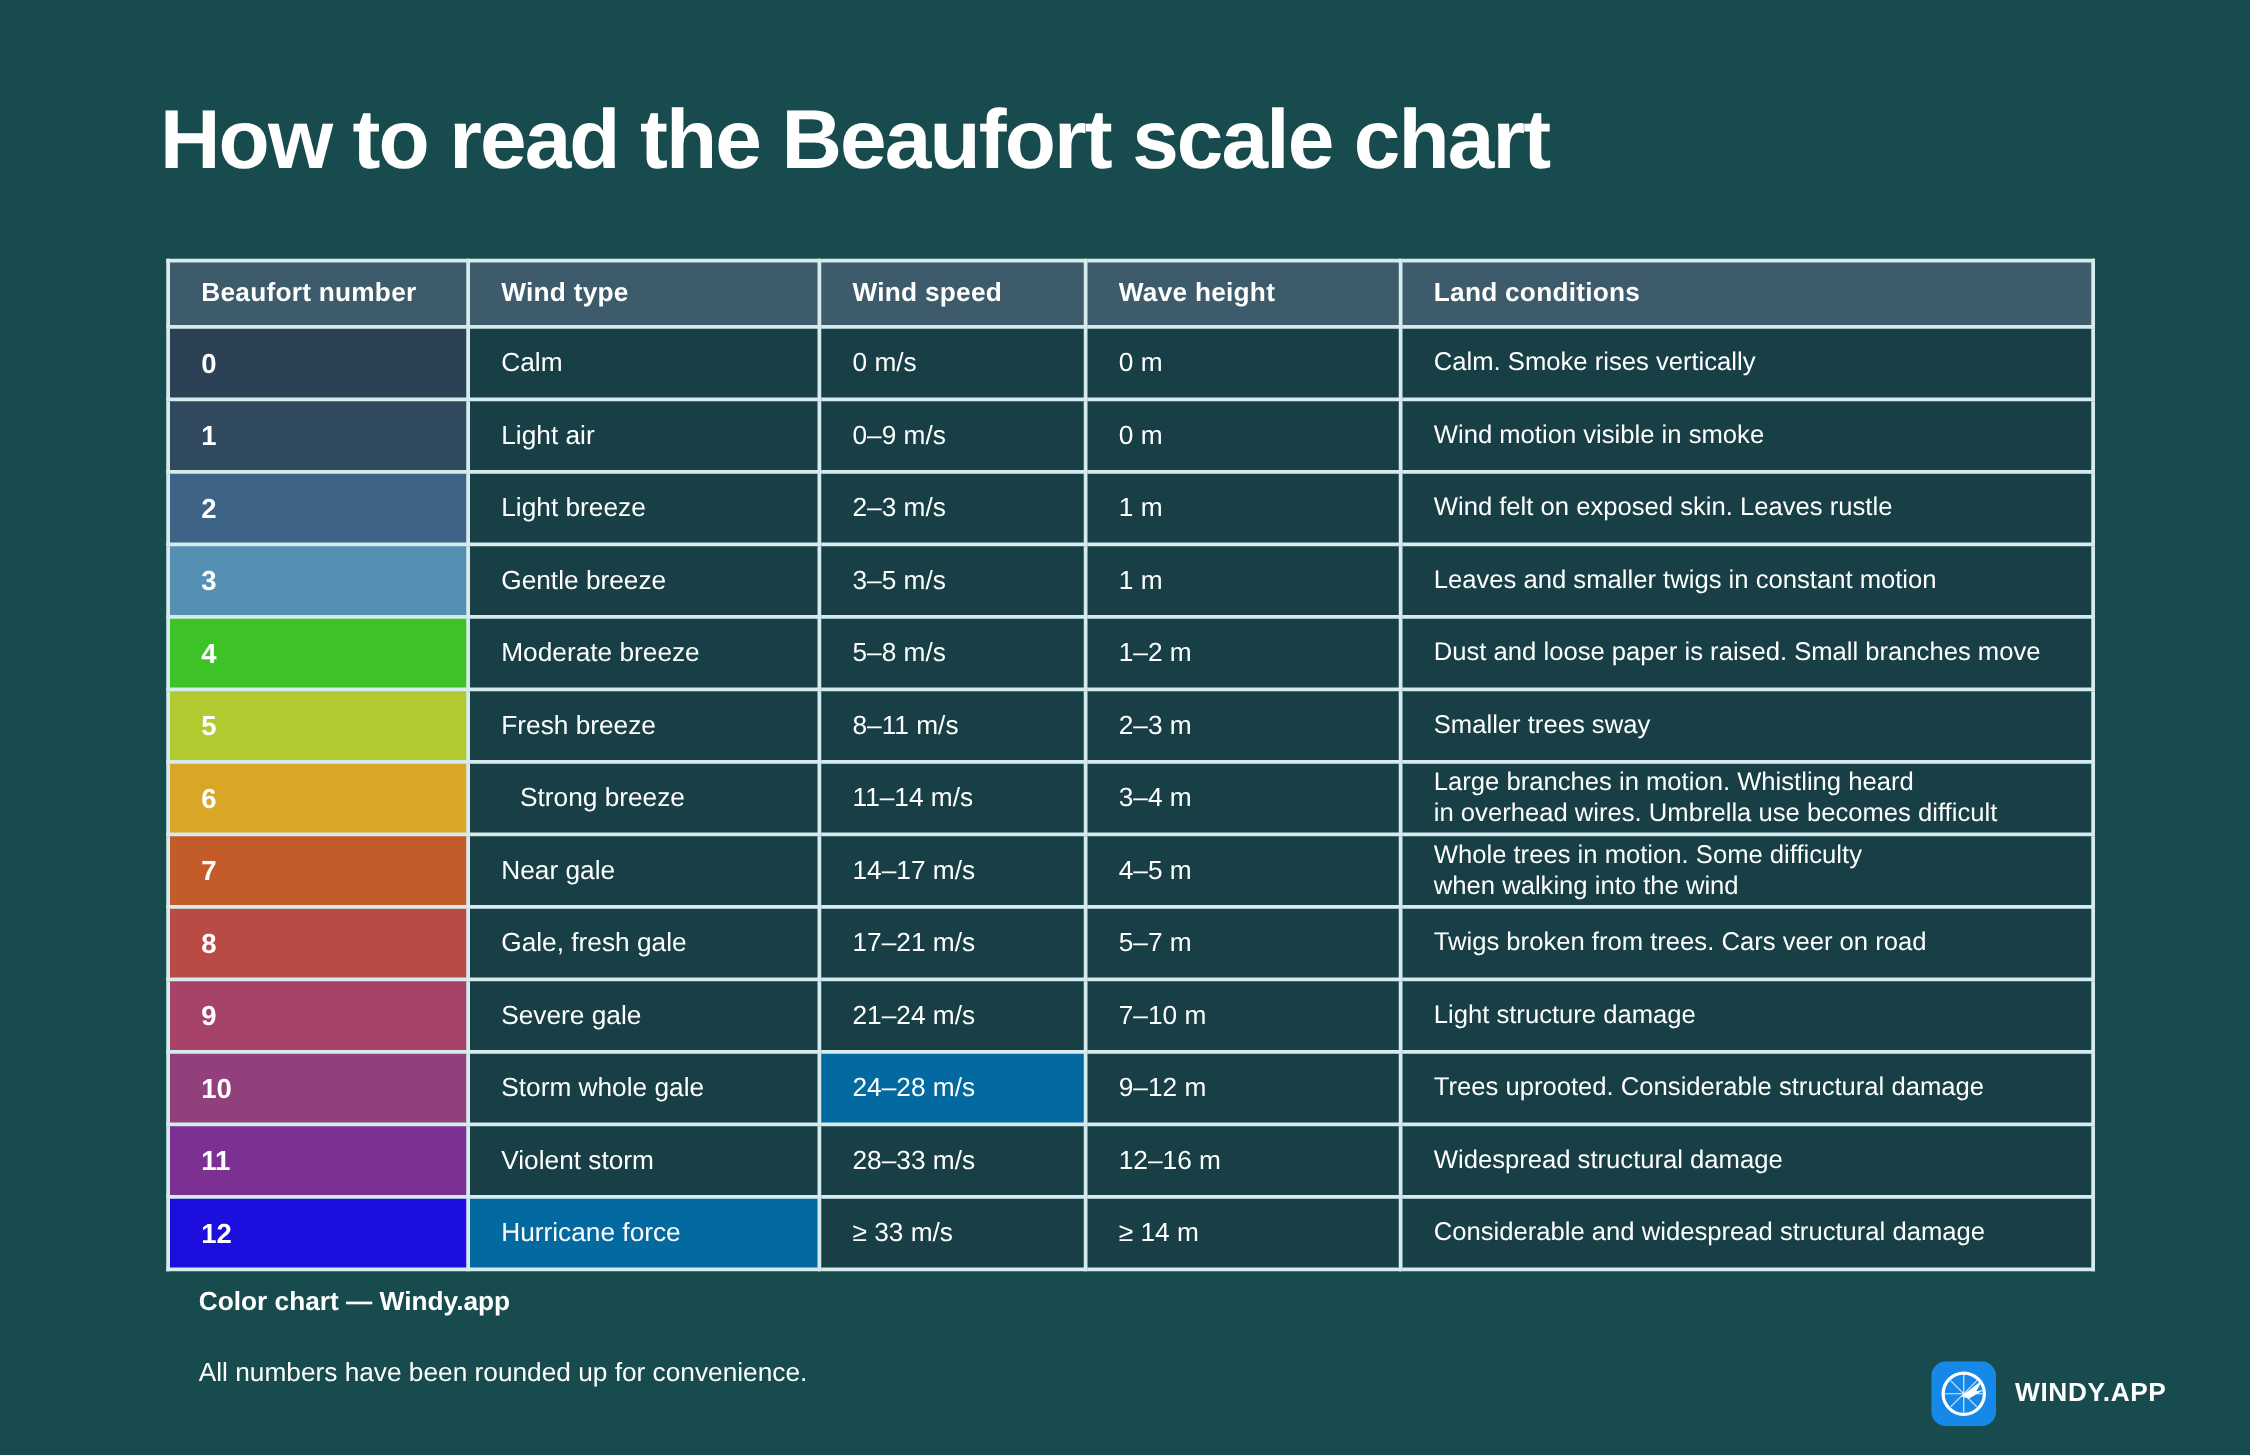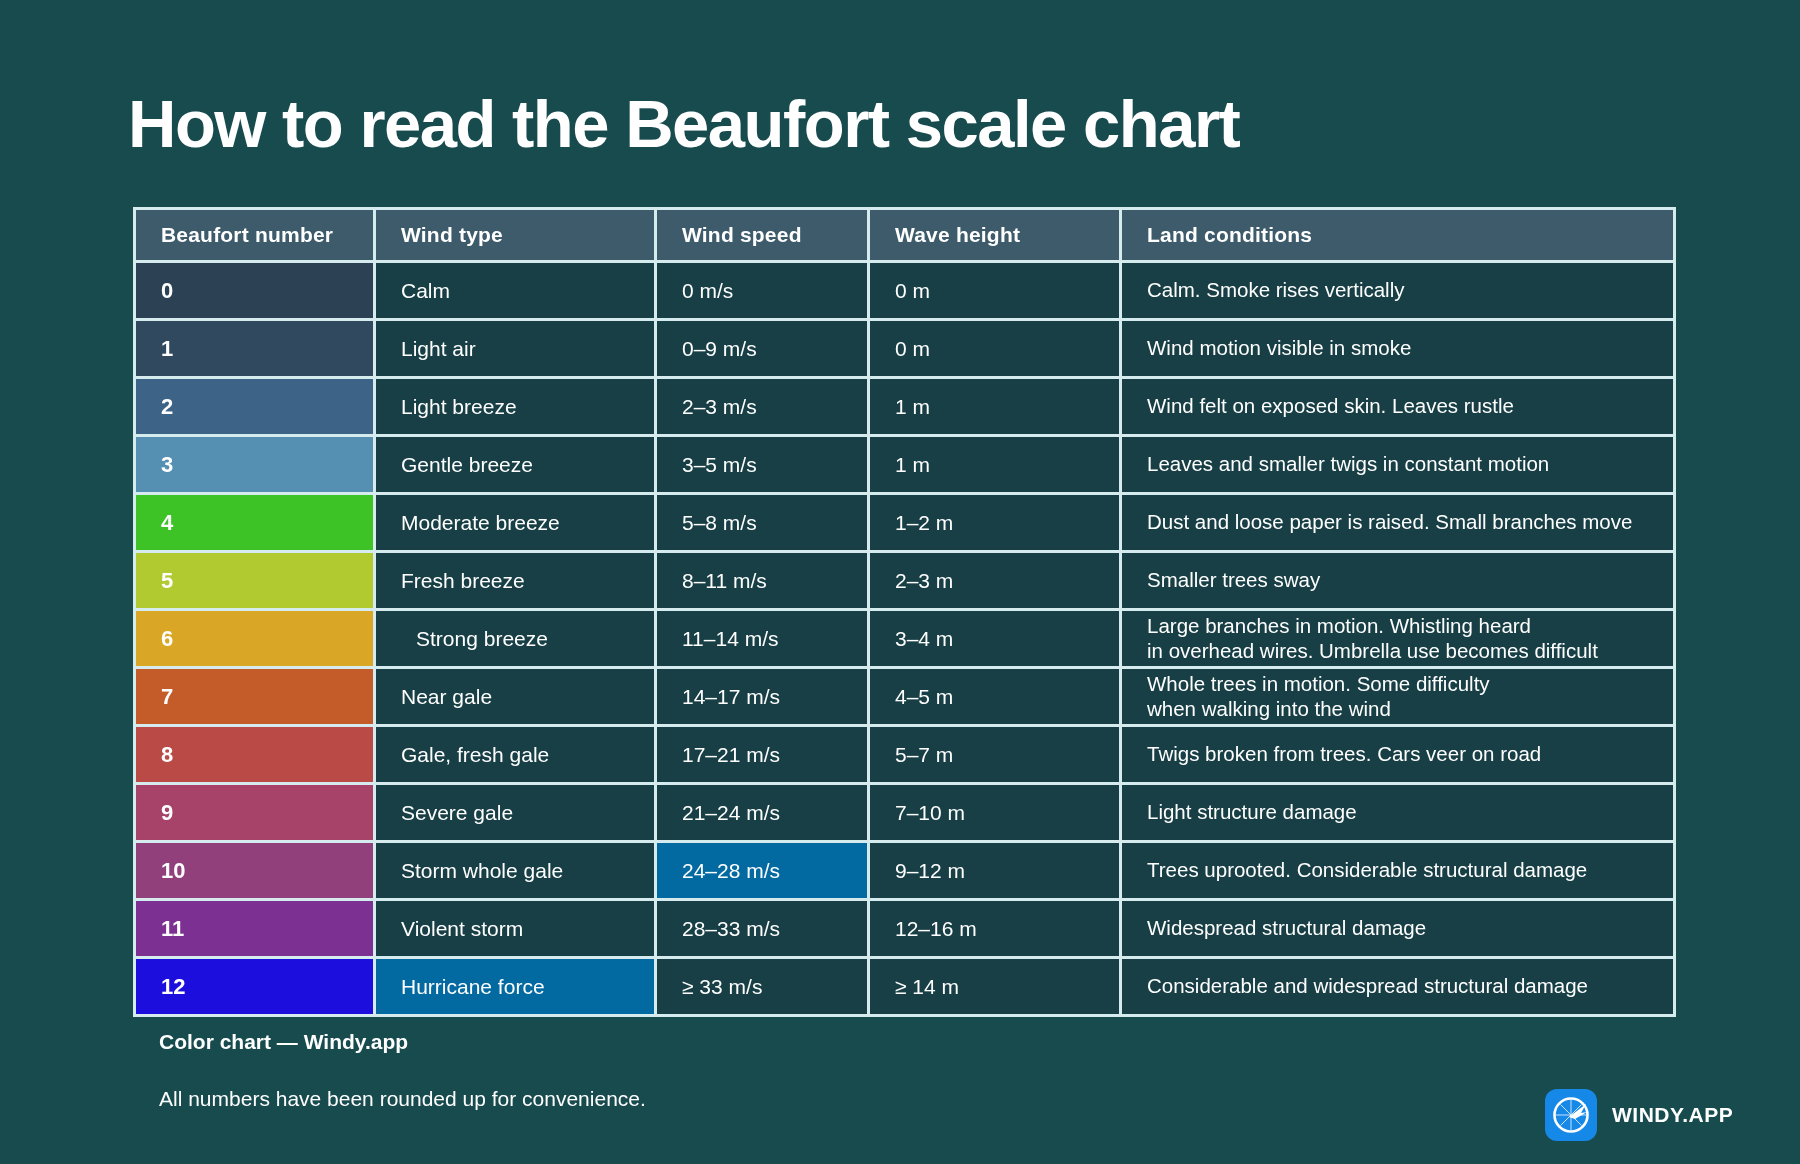--- a/index.html
+++ b/index.html
@@ -6,21 +6,21 @@
   body {
     width: 1800px; height: 1164px;
     position: relative;
     background: #174b4e;
     font-family: "Liberation Sans", sans-serif;
     color: #ffffff;
     overflow: hidden;
   }
   .page-title {
     position: absolute;
-    left: 128px; top: 80px;
+    left: 128px; top: 68px;
     margin: 0;
     font-size: 67px;
     font-weight: bold;
     letter-spacing: -1.5px;
     line-height: 1.3;
     color: #ffffff;
   }
   table.beaufort {
     position: absolute;
     left: 133px; top: 207px;

